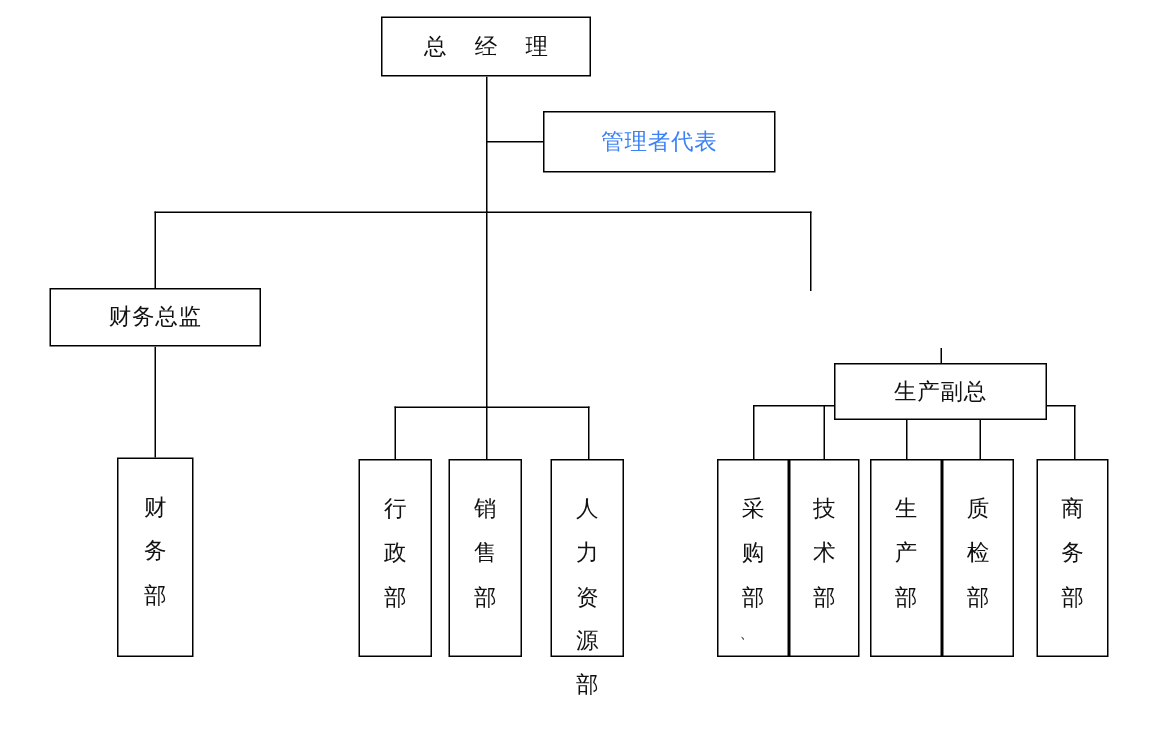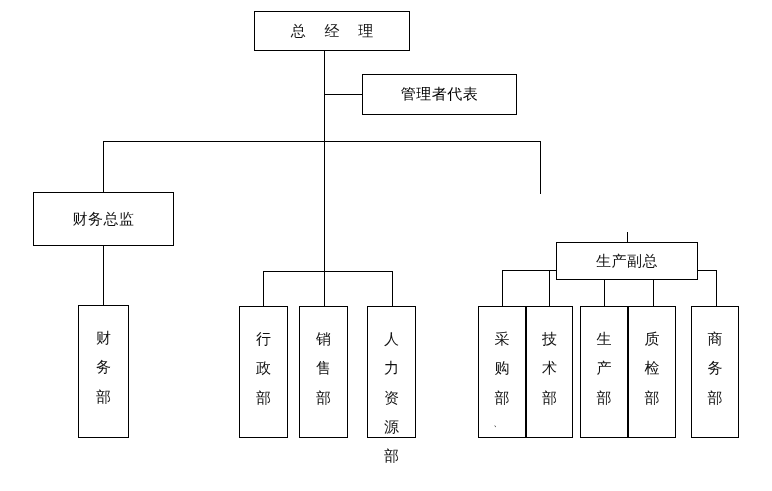--- a/index.html
+++ b/index.html
@@ -83,27 +83,27 @@
     <div class="connector v" style="left: 263px; top: 271px; background: rgb(0, 0, 0); height: 36px;"></div>
     <div class="connector v" style="left: 324px; top: 271px; background: rgb(0, 0, 0); height: 36px;"></div>
     <div class="connector v" style="left: 392px; top: 271px; background: rgb(0, 0, 0); height: 36px;"></div>
     <div class="connector v" style="left: 627px; top: 232px; background: rgb(0, 0, 0); height: 39px;"></div>
     <div class="connector h" style="left: 502px; top: 270px; background: rgb(0, 0, 0); width: 215px;"></div>
     <div class="connector v" style="left: 502px; top: 270px; background: rgb(0, 0, 0); height: 37px;"></div>
     <div class="connector v" style="left: 549px; top: 270px; background: rgb(0, 0, 0); height: 37px;"></div>
     <div class="connector v" style="left: 604px; top: 270px; background: rgb(0, 0, 0); height: 37px;"></div>
     <div class="connector v" style="left: 653px; top: 270px; background: rgb(0, 0, 0); height: 37px;"></div>
     <div class="connector v" style="left: 716px; top: 270px; background: rgb(0, 0, 0); height: 37px;"></div>
-    <div class="node horiz spaced" style="left: 254px; top: 11px; width: 156px; height: 40px; border-color: rgb(0, 0, 0); color: rgb(17, 17, 17);">
+    <div class="node horiz spaced" style="left: 254px; top: 11px; width: 140px; height: 40px; border-color: rgb(0, 0, 0); color: rgb(17, 17, 17);">
       <span class="node-label">总 经 理</span>
     </div>
-    <div class="node horiz" style="left: 362px; top: 74px; width: 155px; height: 41px; border-color: rgb(0, 0, 0); color: #000000;">
+    <div class="node horiz" style="left: 362px; top: 74px; width: 155px; height: 41px; border-color: rgb(0, 0, 0); color: #3b82f6;">
       <span class="node-label">管理者代表</span>
     </div>
-    <div class="node horiz" style="left: 33px; top: 192px; width: 141px; height: 54px; border-color: rgb(0, 0, 0); color: rgb(17, 17, 17);">
+    <div class="node horiz" style="left: 33px; top: 192px; width: 141px; height: 39px; border-color: rgb(0, 0, 0); color: rgb(17, 17, 17);">
       <span class="node-label">财务总监</span>
     </div>
     <div class="node horiz" style="left: 556px; top: 194px; width: 142px; height: 38px; border-color: rgb(0, 0, 0); color: rgb(17, 17, 17); margin-top: 48px;">
       <span class="node-label">生产副总</span>
     </div>
     <div class="node vert" style="left: 78px; top: 305px; width: 51px; height: 133px; border-color: rgb(0, 0, 0); color: rgb(17, 17, 17);">
       <span class="node-label"><span class="ch">财</span><span class="ch">务</span><span class="ch">部</span></span>
     </div>
     <div class="node vert" style="left: 239px; top: 306px; width: 49px; height: 132px; border-color: rgb(0, 0, 0); color: rgb(17, 17, 17);">
       <span class="node-label"><span class="ch">行</span><span class="ch">政</span><span class="ch">部</span></span>

